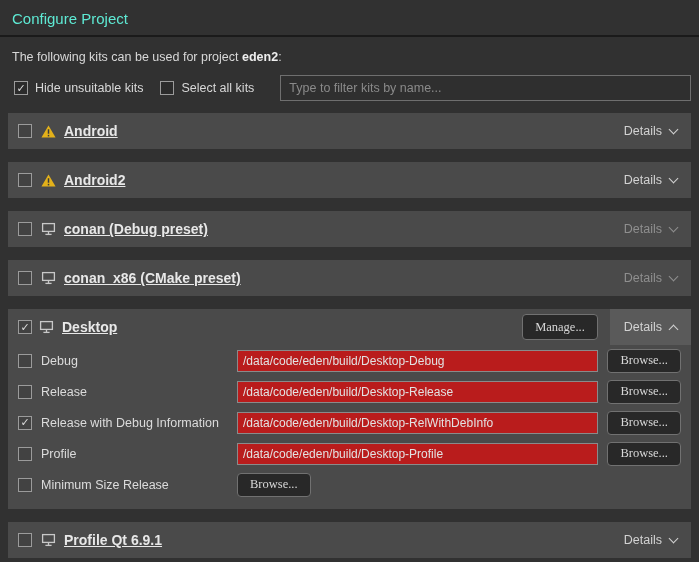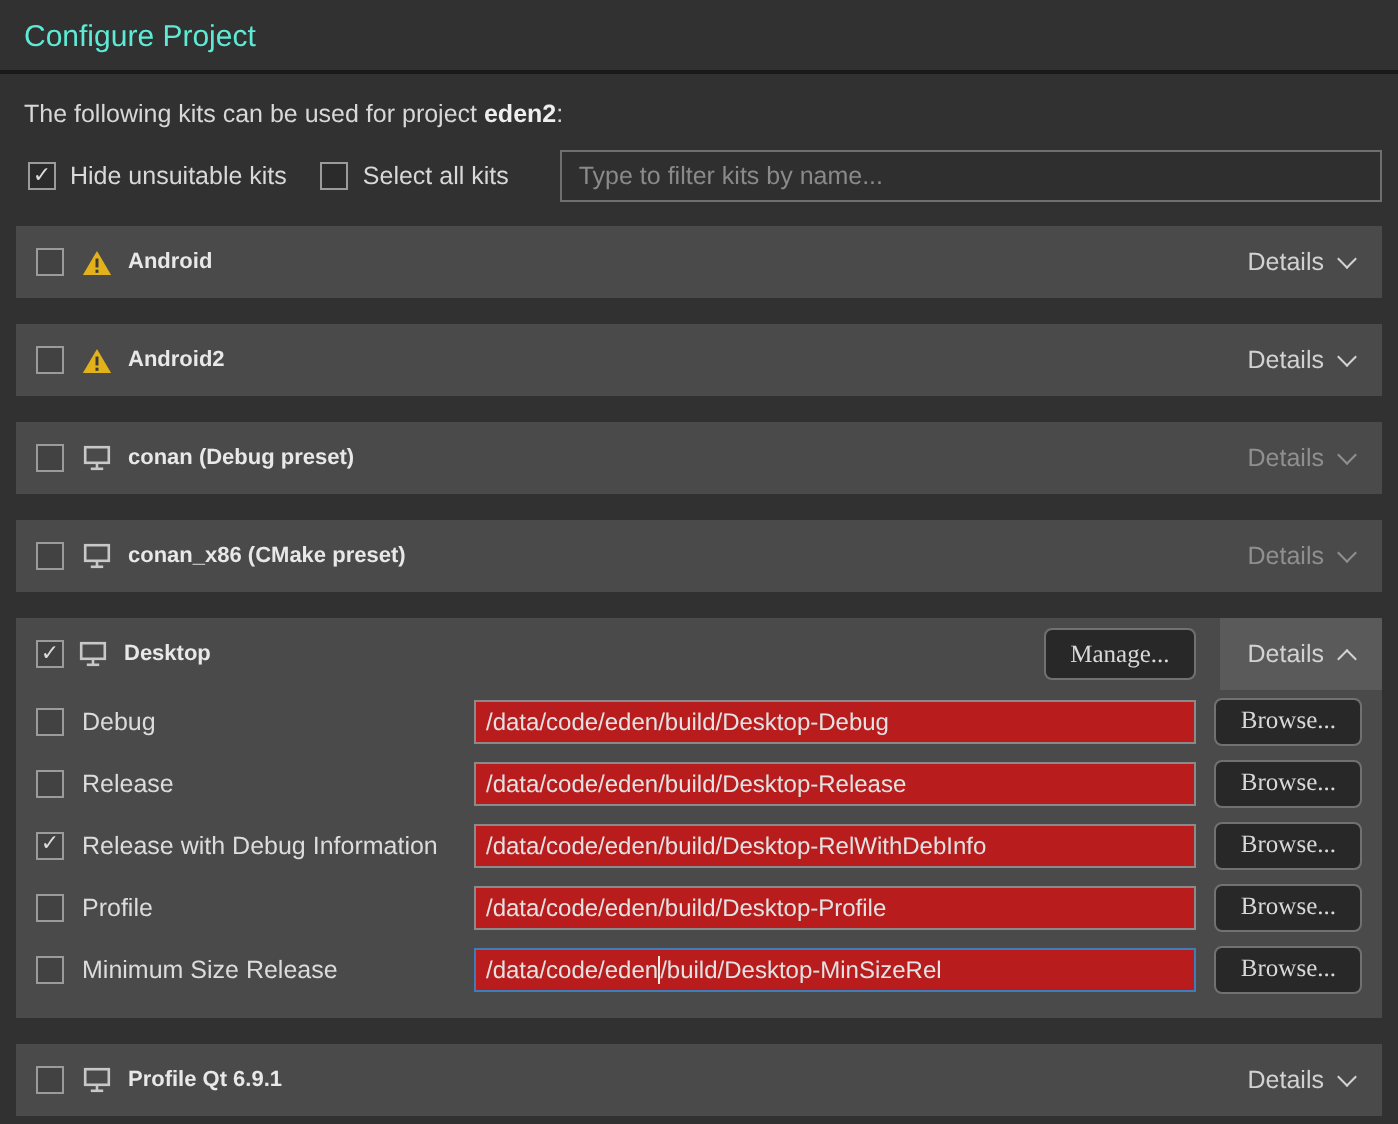--- a/index.html
+++ b/index.html
@@ -41,21 +41,21 @@
     padding: 0 8px; outline: none;
   }
   .filter-input::placeholder { color: #8a8a8a; }
   .kit-list { margin: 0 8px; }
   .kit-row {
     background: #4a4a4a; height: 36px; margin-bottom: 13px;
     display: flex; align-items: center; padding: 0 0 0 10px;
   }
   .kit-row .cb, .cfg-row .cb { background: rgba(0,0,0,0.10); margin-right: 9px; }
   .kit-icon { margin-right: 8px; display: inline-flex; align-items: center; }
-  .kit-name { font-size: 11px; font-weight: bold; color: #e8e8e8; }
+  .kit-name { font-size: 14px; font-weight: bold; color: #e8e8e8; text-decoration: underline; }
   .spacer { flex: 1; }
   .details-toggle {
     display: flex; align-items: center; gap: 8px;
     font-size: 12.5px; color: #d2d2d2;
     padding: 0 14px; height: 36px; cursor: default;
   }
   .details-toggle.disabled { color: #8f8f8f; }
   .details-toggle.raised { background: #5a5a5a; }
   .chev {
     width: 7px; height: 7px;
@@ -244,25 +244,20 @@
       <span class="cfg-label">Profile</span>
       <div class="path-field">/data/code/eden/build/Desktop-Profile</div>
       <button class="btn browse-btn">Browse...</button>
     </div>
 
     <div class="cfg-row">
       <span class="cb">
           <span class="tick">✓</span>
         </span>
       <span class="cfg-label">Minimum Size Release</span>
-      <div class="path-field focused">
-          <span>/data/code/eden</span>
-          <span class="caret"></span>
-          <span>/build/Desktop-MinSizeRel</span>
-        </div>
       <button class="btn browse-btn">Browse...</button>
     </div>
   </div>
 
   <div class="kit-row">
     <span class="cb">
         <span class="tick">✓</span>
       </span>
     <span class="kit-icon">
       <svg width="15" height="14" viewBox="0 0 15 14">

